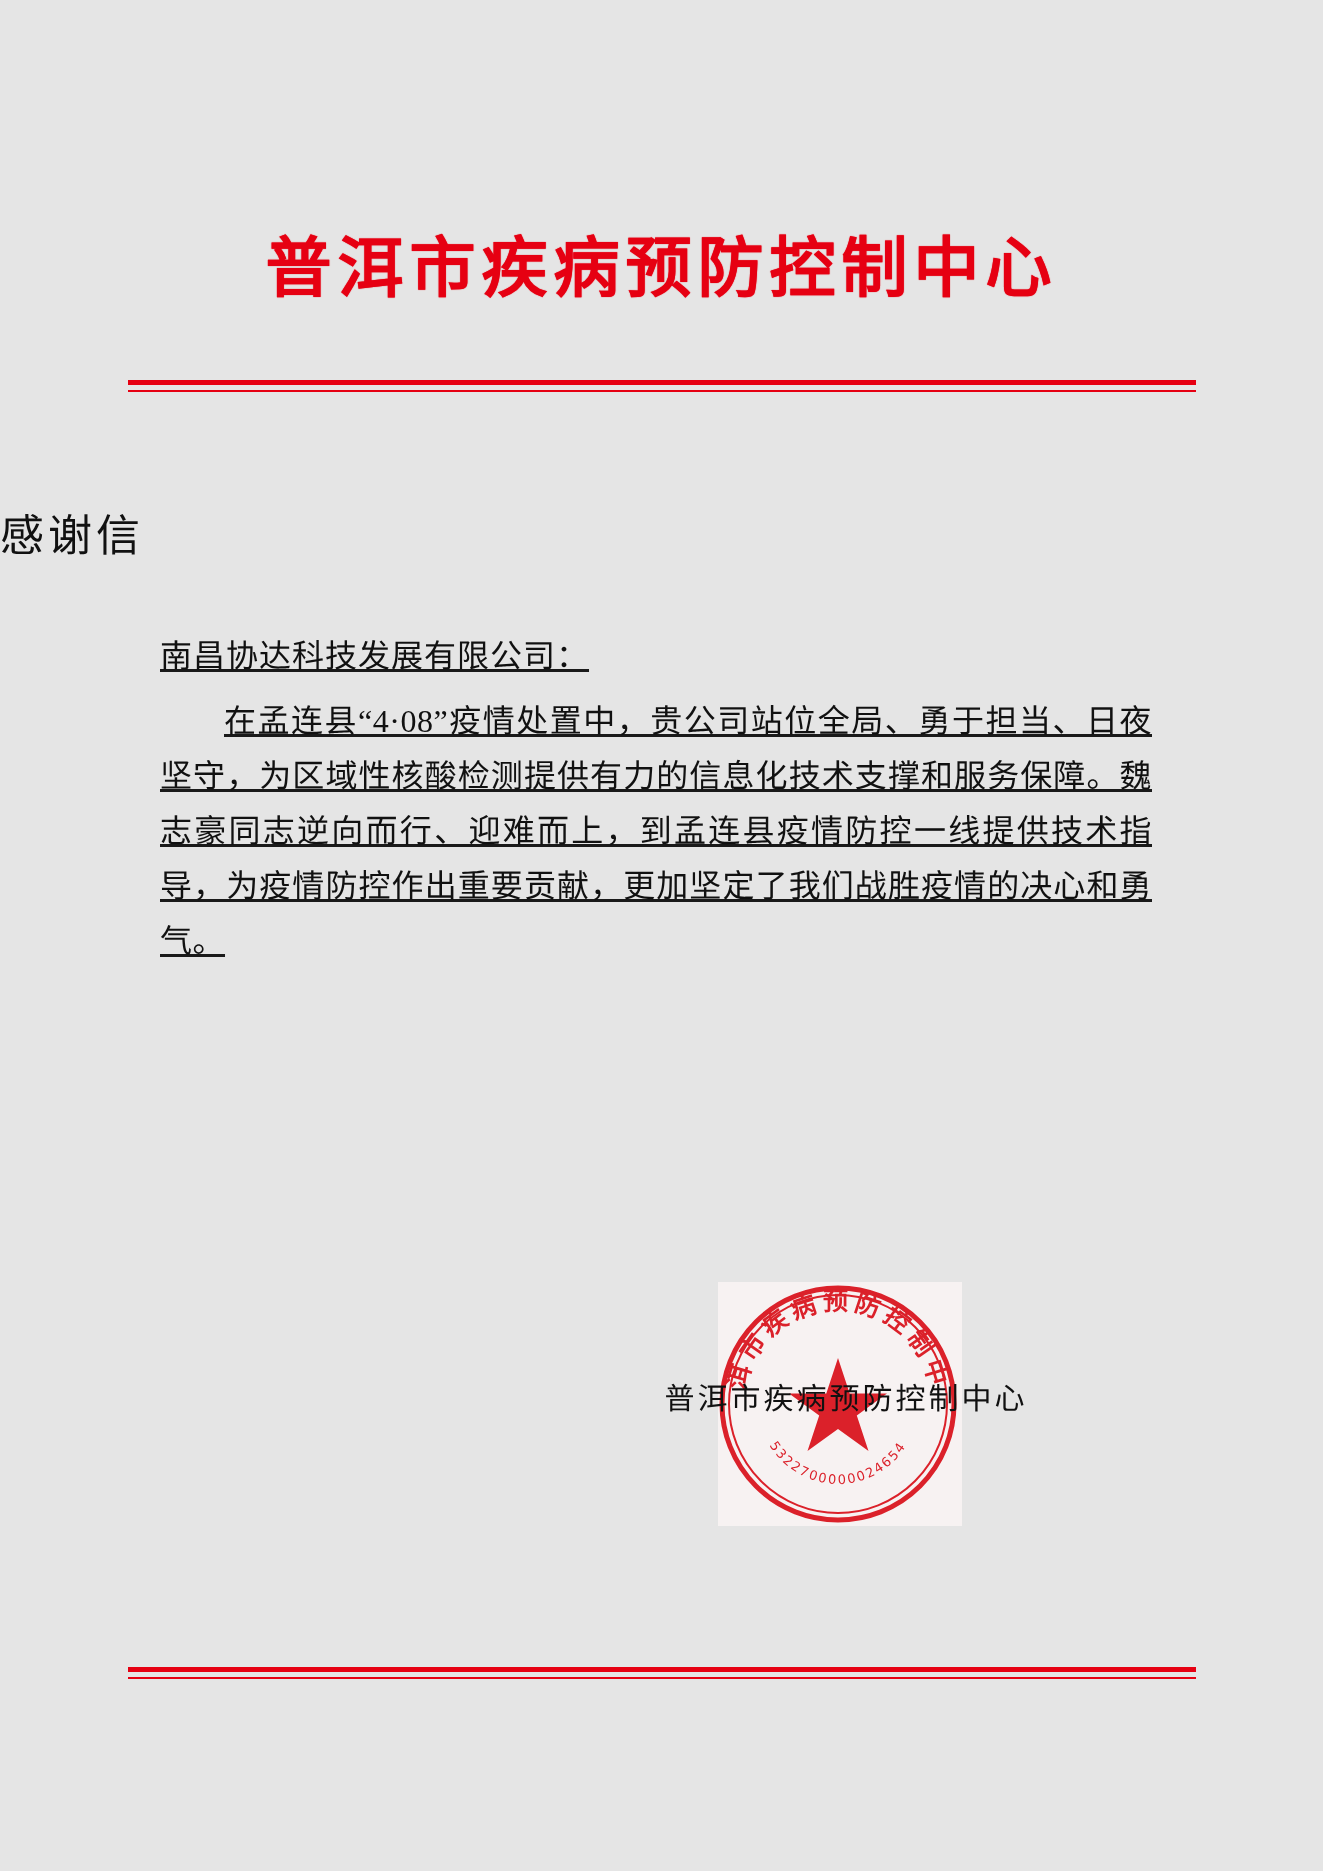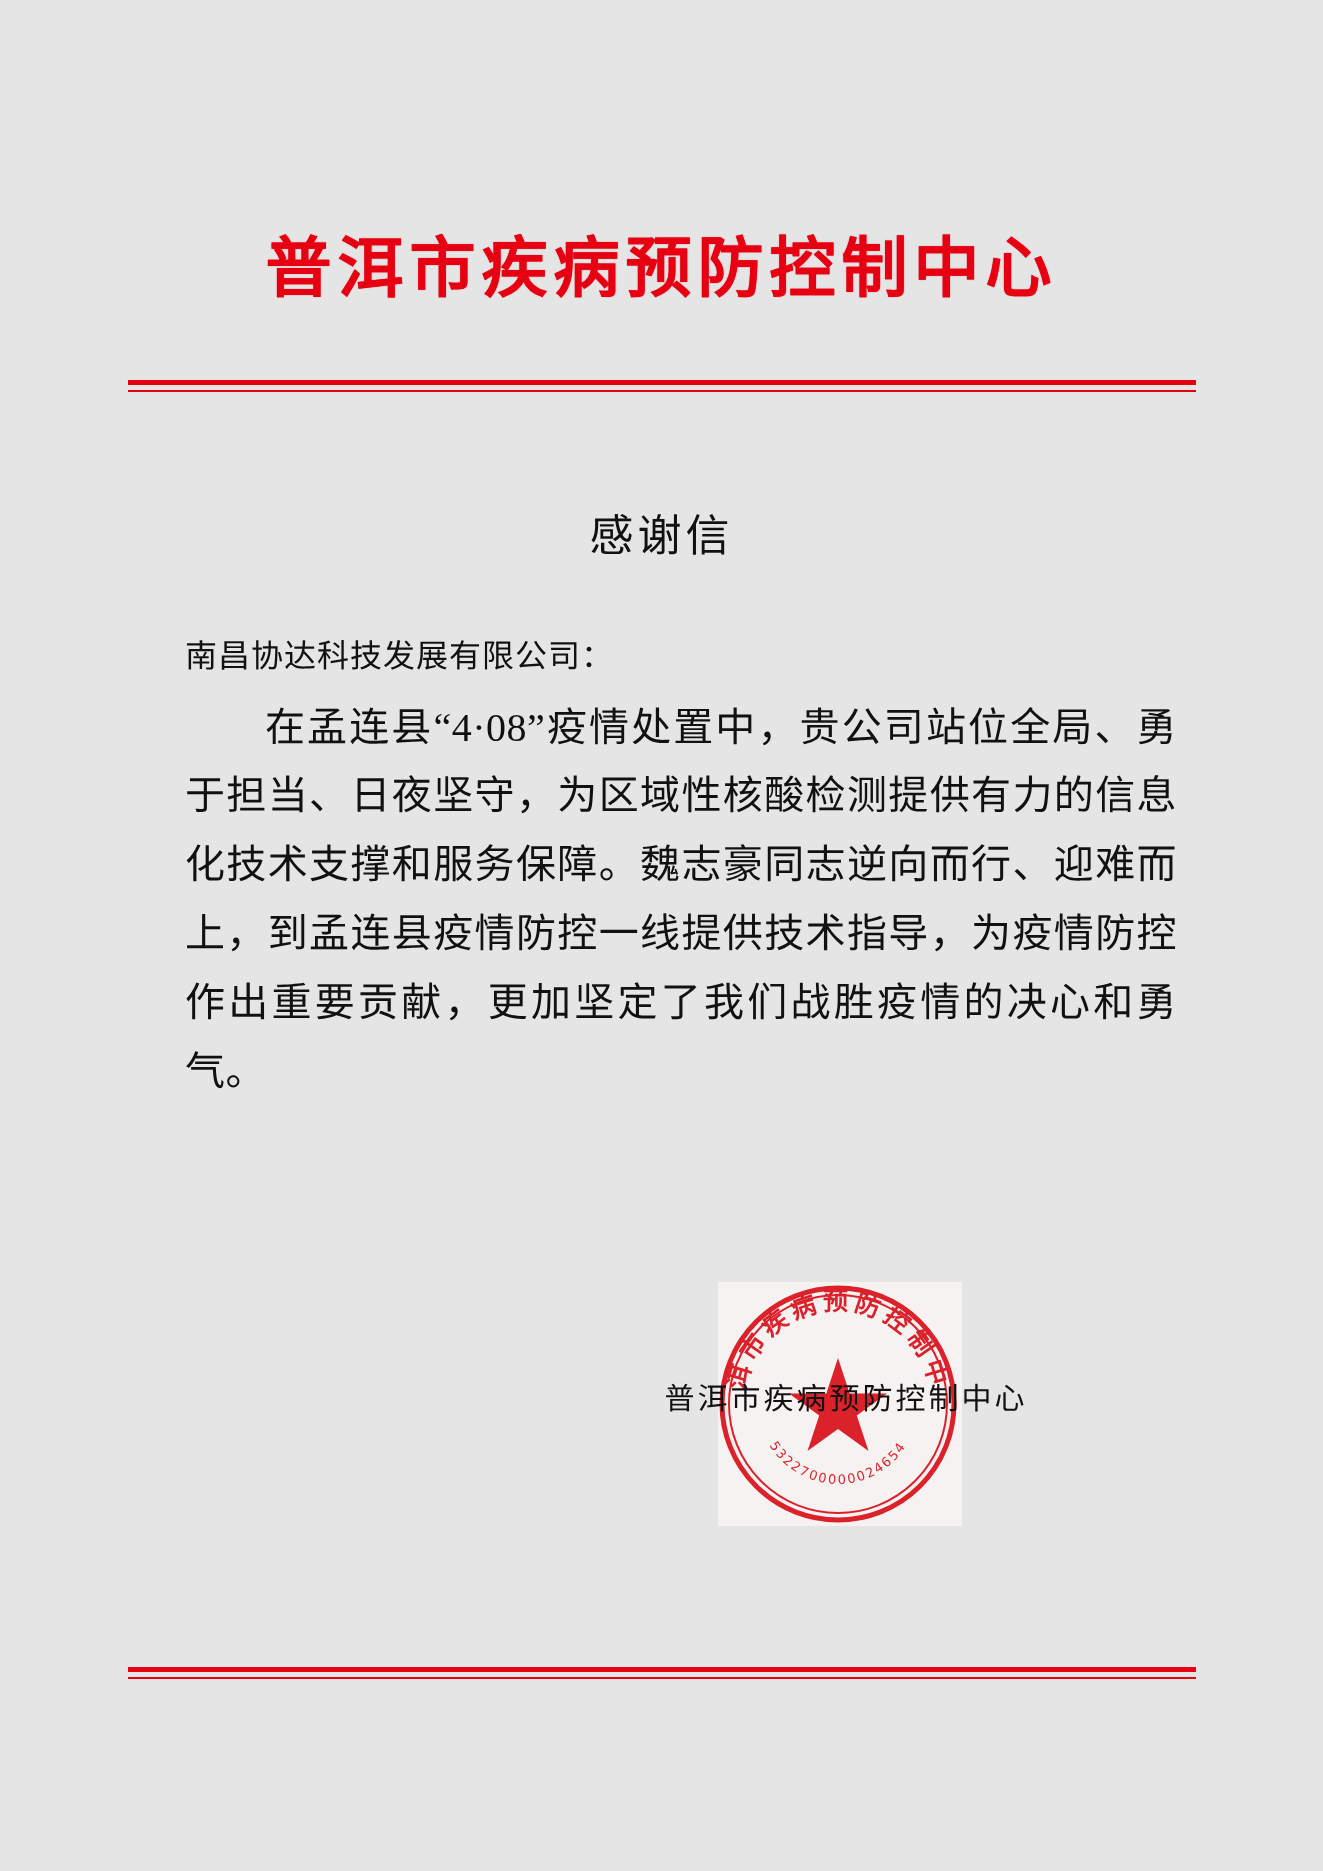--- a/index.html
+++ b/index.html
@@ -67,42 +67,42 @@
     background: #e60012;
     width: 100%;
   }
 
   
   .doc-title {
     position: absolute;
     top: 500px;
     left: 0;
     width: 100%;
-    text-align: center;
     font-family: "DejaVu Serif", "Liberation Serif", serif;
     font-size: 44px;
     letter-spacing: 4px;
     color: #111;
   }
 
   .content {
     position: absolute;
     top: 632px;
-    left: 185px;
+    left: 160px;
     width: 992px;
+    text-decoration: underline;
   }
   .salutation {
     font-size: 32px;
     line-height: 1.55;
     letter-spacing: 1px;
     color: #111;
     margin-bottom: 12px;
   }
   .para {
-    font-size: 40px;
+    font-size: 32px;
     line-height: 1.72;
     letter-spacing: 0.5px;
     text-indent: 2em;
     color: #111;
     text-align: justify;
     margin: 0 0 8px 0;
   }
 
   
   .signature {

